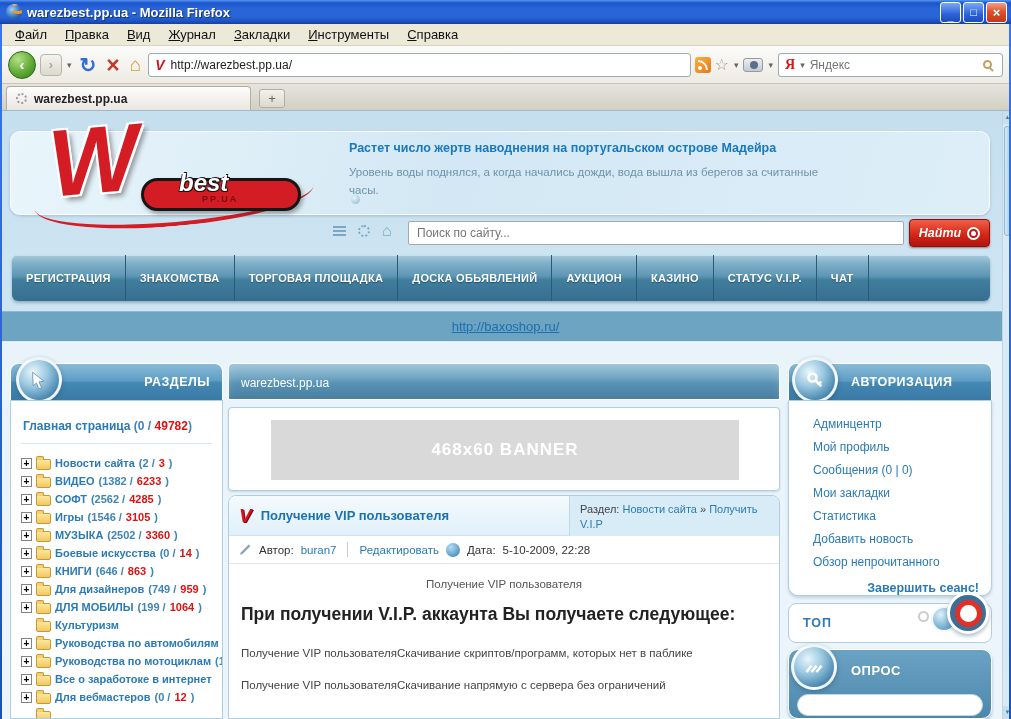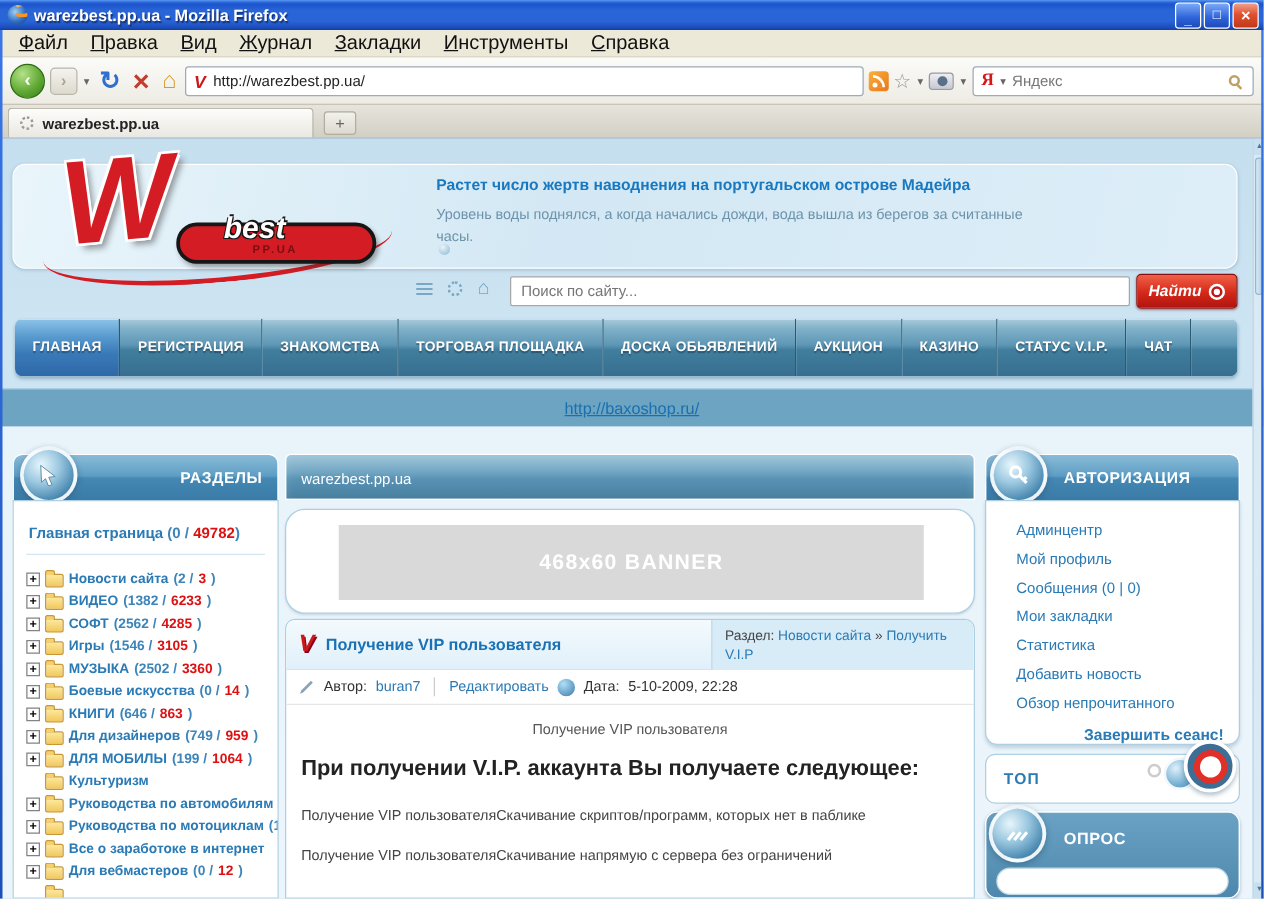--- a/index.html
+++ b/index.html
@@ -18,21 +18,21 @@
   .win-title { color:#fff; font-weight:bold; font-size:13px; text-shadow:1px 1px 1px #10306e; flex:1; }
   .win-btns { display:flex; gap:2px; }
   .wbtn { width:21px; height:21px; border-radius:3px; border:1px solid #fff; color:#fff;
     font-size:11px; font-weight:bold; display:flex; align-items:center; justify-content:center;
     background:linear-gradient(180deg,#7aa8f8,#2c62d8 60%,#1e4cb8); }
   .wbtn.close { background:linear-gradient(180deg,#f0a088,#e05030 45%,#c03818); font-size:13px; }
   .wbtn.min span { transform:translateY(4px); }
 
   
   .menubar { height:22px; background:#ece9d8; display:flex; align-items:center; padding-left:6px;
-    border-bottom:1px solid #d8d4c4; font-size:16px; color:#111; }
+    border-bottom:1px solid #d8d4c4; font-size:13px; color:#111; }
   .menu-item { padding:3px 9px; }
   .menu-item::first-letter { text-decoration:underline; }
 
   
   .toolbar { height:38px; display:flex; align-items:center; gap:4px; padding:0 8px;
     background:linear-gradient(180deg,#fbfbf9,#edebe3); border-bottom:1px solid #c8c5b8; }
   .btn-back { width:28px; height:28px; border-radius:50%; border:1px solid #2d6a16; color:#fff;
     background:radial-gradient(circle at 35% 28%, #b4e188 0%, #62aa36 55%, #337c17 100%);
     font-size:15px; font-weight:bold; display:flex; align-items:center; justify-content:center; }
   .btn-fwd { width:22px; height:22px; border-radius:4px; border:1px solid #b8b5ab; color:#a8a59b;
@@ -166,21 +166,21 @@
     background:linear-gradient(#fce89a,#f2c85e); border:1px solid #c89838; border-radius:1px 2px 2px 2px; }
   .folder::before { content:''; position:absolute; top:-4px; left:-1px; width:6px; height:3px;
     background:#f5d070; border:1px solid #c89838; border-bottom:none; border-radius:2px 2px 0 0; }
   .blue { color:#2a7ab5; } .cnt-b { color:#3d84b8; } .cnt-r { color:#dd1111; }
 
   
   .main-bar { position:absolute; left:228px; top:252px; width:552px; height:37px; border-radius:5px 5px 0 0;
     border:1px solid #fff; color:#fff; font-size:12px; padding:12px 0 0 12px;
     background:linear-gradient(180deg,#7db0cc 0%,#6ba2c0 40%,#5892b4 55%,#487f9f 100%);
     box-shadow:inset 0 12px 14px -6px rgba(255,255,255,.35); }
-  .banner-box { left:228px; top:296px; width:552px; height:84px; border-radius:16px;
+  .banner-box { left:228px; top:296px; width:552px; height:84px; border-radius:4px;
     box-shadow:0 1px 2px rgba(100,130,160,.25); }
   .gray-banner { position:absolute; left:42px; top:12px; width:468px; height:60px; background:#d9d9d9;
     color:#fff; font-weight:bold; font-size:17px; letter-spacing:1px; display:flex; align-items:center; justify-content:center; }
   .article { left:228px; top:384px; width:552px; height:224px; border-radius:8px 8px 0 0; overflow:hidden; }
   .art-head { height:40px; display:flex; }
   .art-head-l { flex:1; background:linear-gradient(#f4fafd,#e0f0fa); display:flex; align-items:center;
     gap:9px; padding:0 10px; border-bottom:1px solid #d0e4f2; }
   .vmini { color:#cc1818; font-weight:bold; font-style:italic; font-size:19px; text-shadow:1px 1px 0 #802; }
   .art-title { color:#1a72b4; font-weight:bold; font-size:13px; }
   .art-head-r { width:210px; background:#d8ecf8; border-left:1px solid #c0d8e8; padding:6px 10px;
@@ -308,21 +308,20 @@
       <span class="ic-dotted"></span>
       <span class="ic-home">⌂</span>
     </div>
     <input class="site-search" placeholder="Поиск по сайту..." style="">
     <div class="find-btn">
       <span>Найти</span>
       <span class="find-target"></span>
     </div>
 
     <div class="mainnav" id="mainnav">
-        <div class="nav-item active">ГЛАВНАЯ</div>
         <div class="nav-item">РЕГИСТРАЦИЯ</div>
         <div class="nav-item">ЗНАКОМСТВА</div>
         <div class="nav-item">ТОРГОВАЯ ПЛОЩАДКА</div>
         <div class="nav-item">ДОСКА ОБЬЯВЛЕНИЙ</div>
         <div class="nav-item">АУКЦИОН</div>
         <div class="nav-item">КАЗИНО</div>
         <div class="nav-item">СТАТУС V.I.P.</div>
         <div class="nav-item">ЧАТ</div>
         <div class="nav-fill"></div>
       </div>

